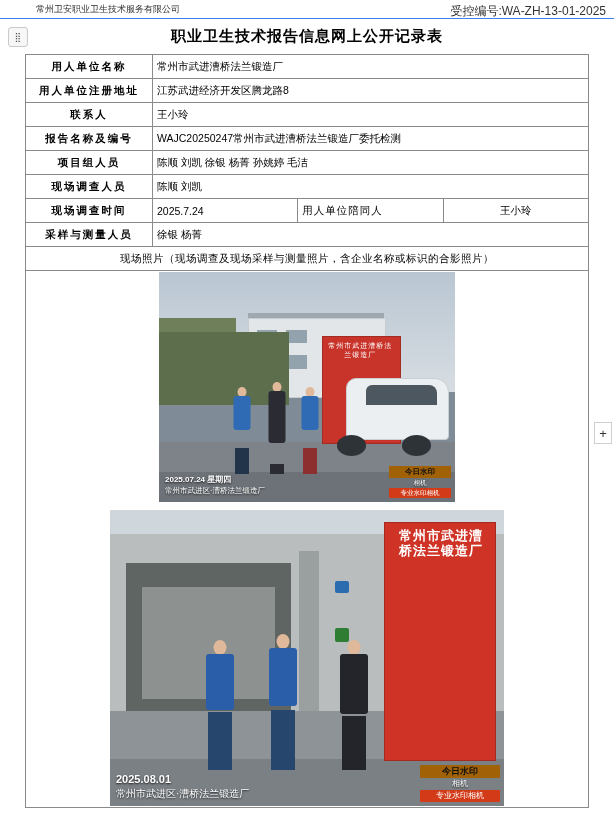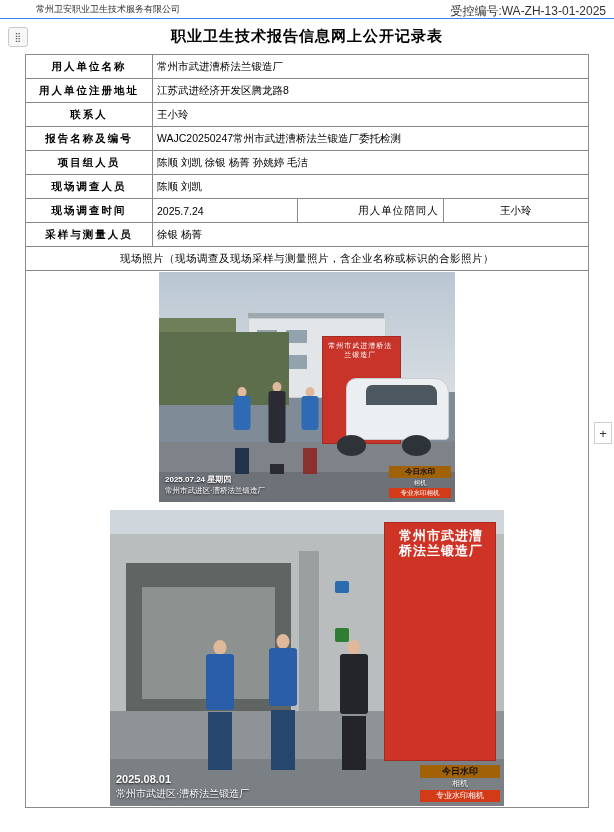--- a/index.html
+++ b/index.html
@@ -110,21 +110,21 @@
     text-align: center;
     width: 118px;
     letter-spacing: 2px;
     font-weight: bold;
   }
   td.value {
     text-align: left;
     padding-left: 8px;
   }
   td.label-mid {
-    text-align: right;
+    text-align: left;
     width: 104px;
     letter-spacing: 1px;
   }
   td.value-right {
     text-align: center;
     width: 92px;
   }
   td.photo-header {
     text-align: center;
     letter-spacing: 0.5px;

